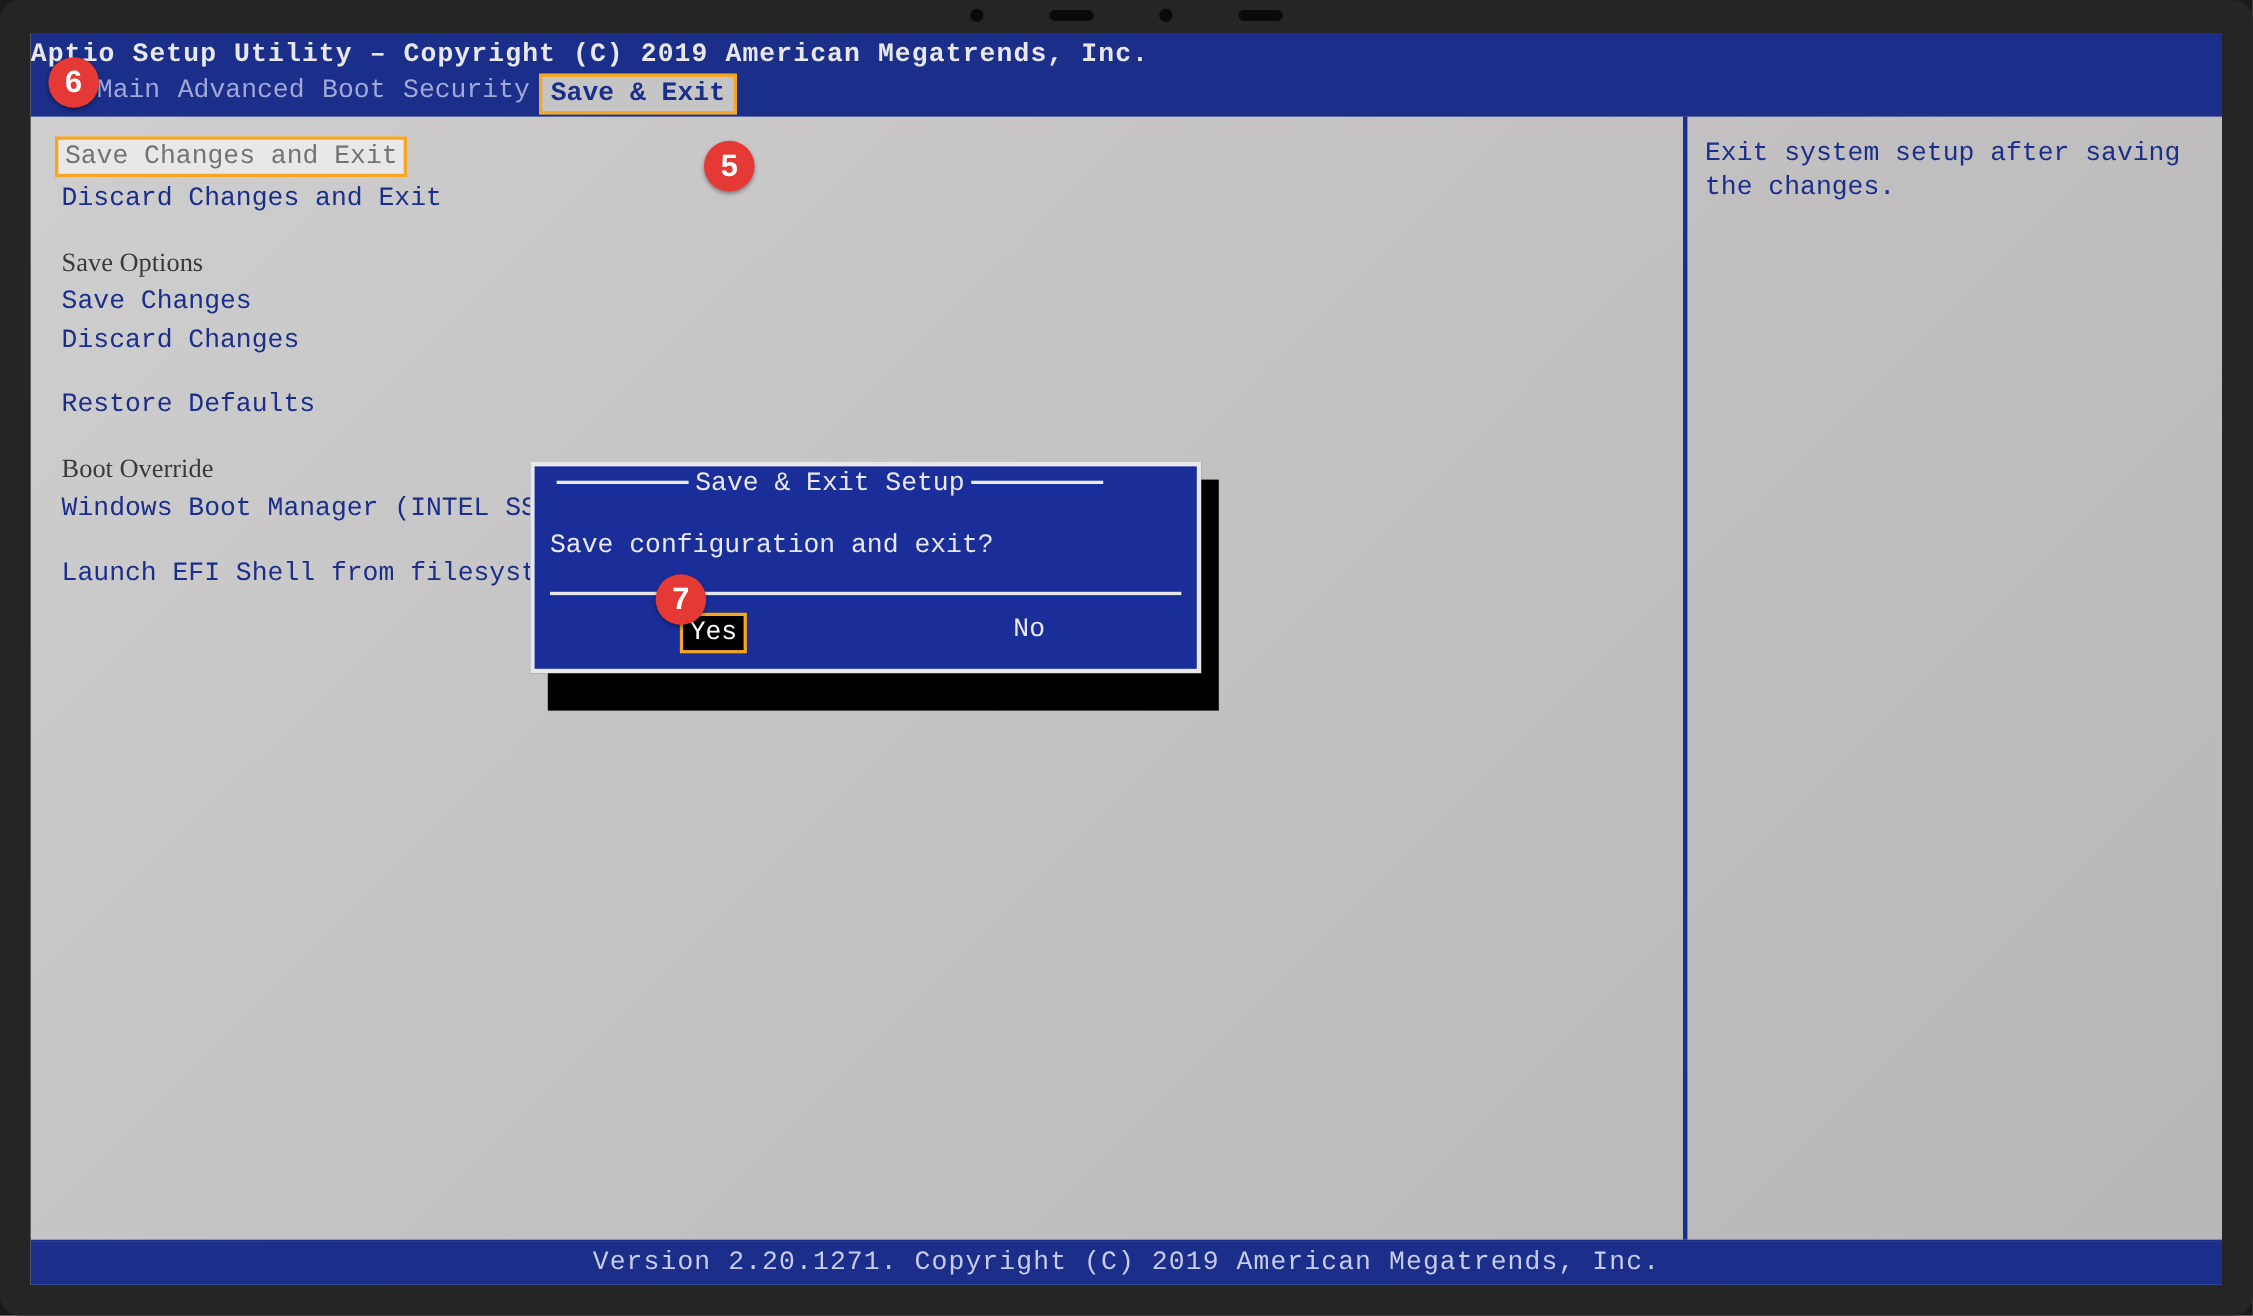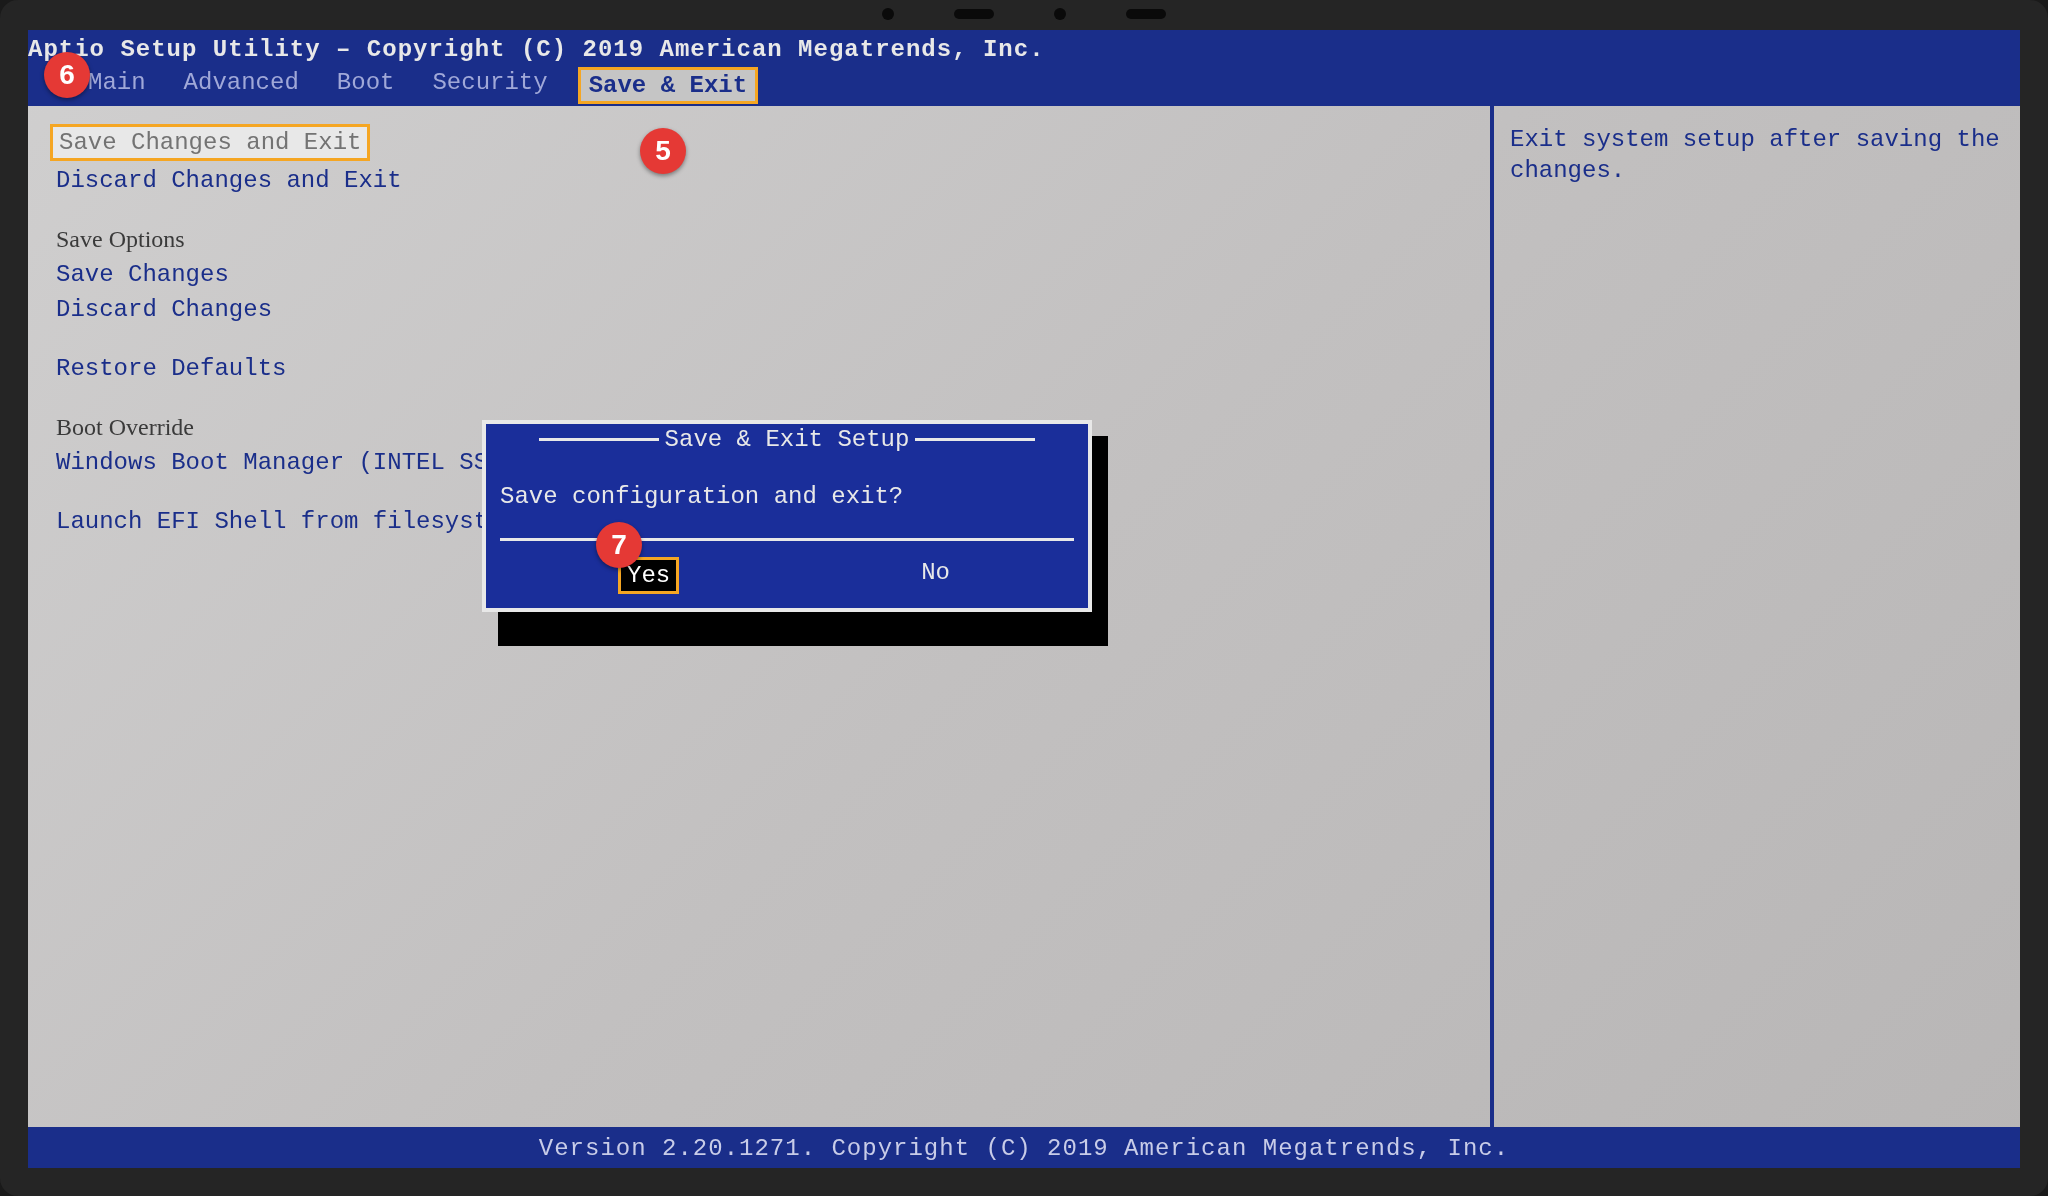--- a/index.html
+++ b/index.html
@@ -33,21 +33,20 @@
     padding: 6px 0 2px 0;
   }
   .title-line {
     text-align: left;
     font-weight: bold;
     letter-spacing: 1px;
     margin-bottom: 4px;
   }
   .menu-tabs {
     display: flex;
-    gap: 22px;
     padding-left: 52px;
   }
   .menu-tab {
     color: #a0a8d8;
     padding: 2px 8px;
   }
   .menu-tab.active {
     background: #c5c5c5;
     color: #1a2e8a;
     font-weight: bold;
@@ -58,21 +57,21 @@
     display: flex;
     border-bottom: 2px solid #1a2e8a;
   }
   .left-panel {
     flex: 1;
     padding: 18px 22px;
     color: #1a2e8a;
     position: relative;
   }
   .right-panel {
-    width: 530px;
+    width: 490px;
     border-left: 4px solid #1a2e8a;
     display: flex;
     flex-direction: column;
   }
   .help-top {
     flex: 1;
     padding: 18px 16px;
     color: #1a2e8a;
     line-height: 1.3;
   }
@@ -118,21 +117,21 @@
     position: absolute;
     top: 314px;
     left: 454px;
     width: 610px;
     background: #1a2e9a;
     border: 4px solid #e8e8e8;
     color: #e8e8e8;
     padding: 8px 14px 14px 14px;
   }
   .dialog-title-row {
-    text-align: center;
+    text-align: left;
     margin-bottom: 18px;
     position: relative;
     top: -6px;
   }
   .dialog-title-row::before,
   .dialog-title-row::after {
     content: "";
     display: inline-block;
     border-top: 3px solid #e8e8e8;
     width: 120px;

